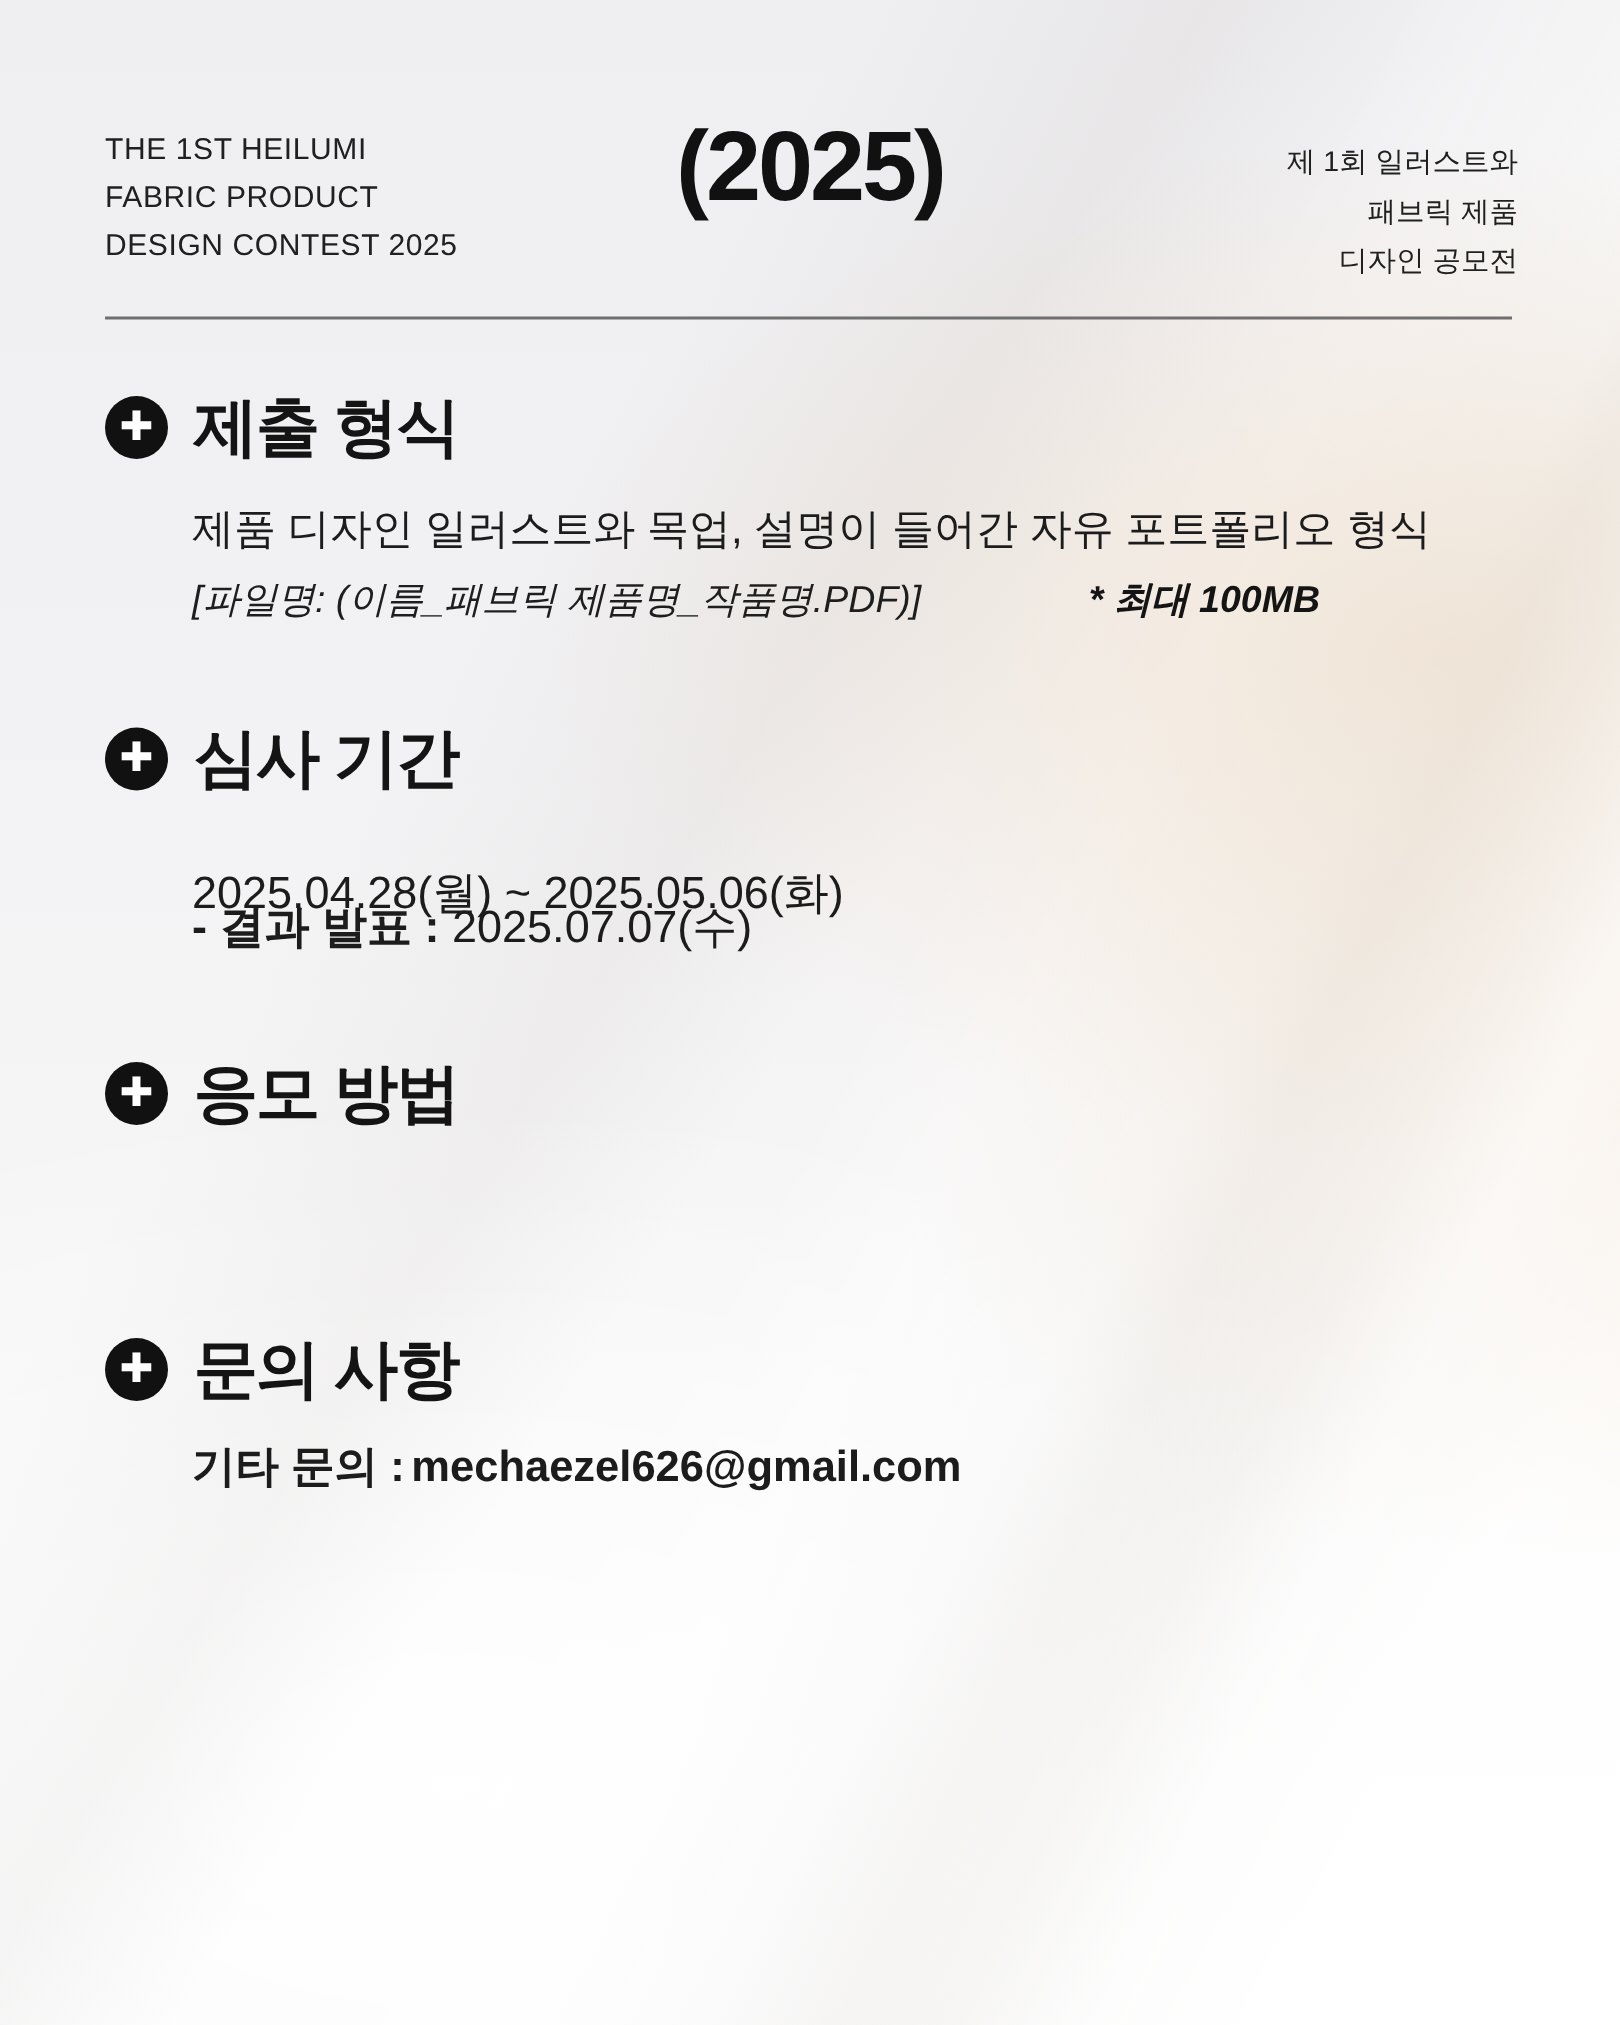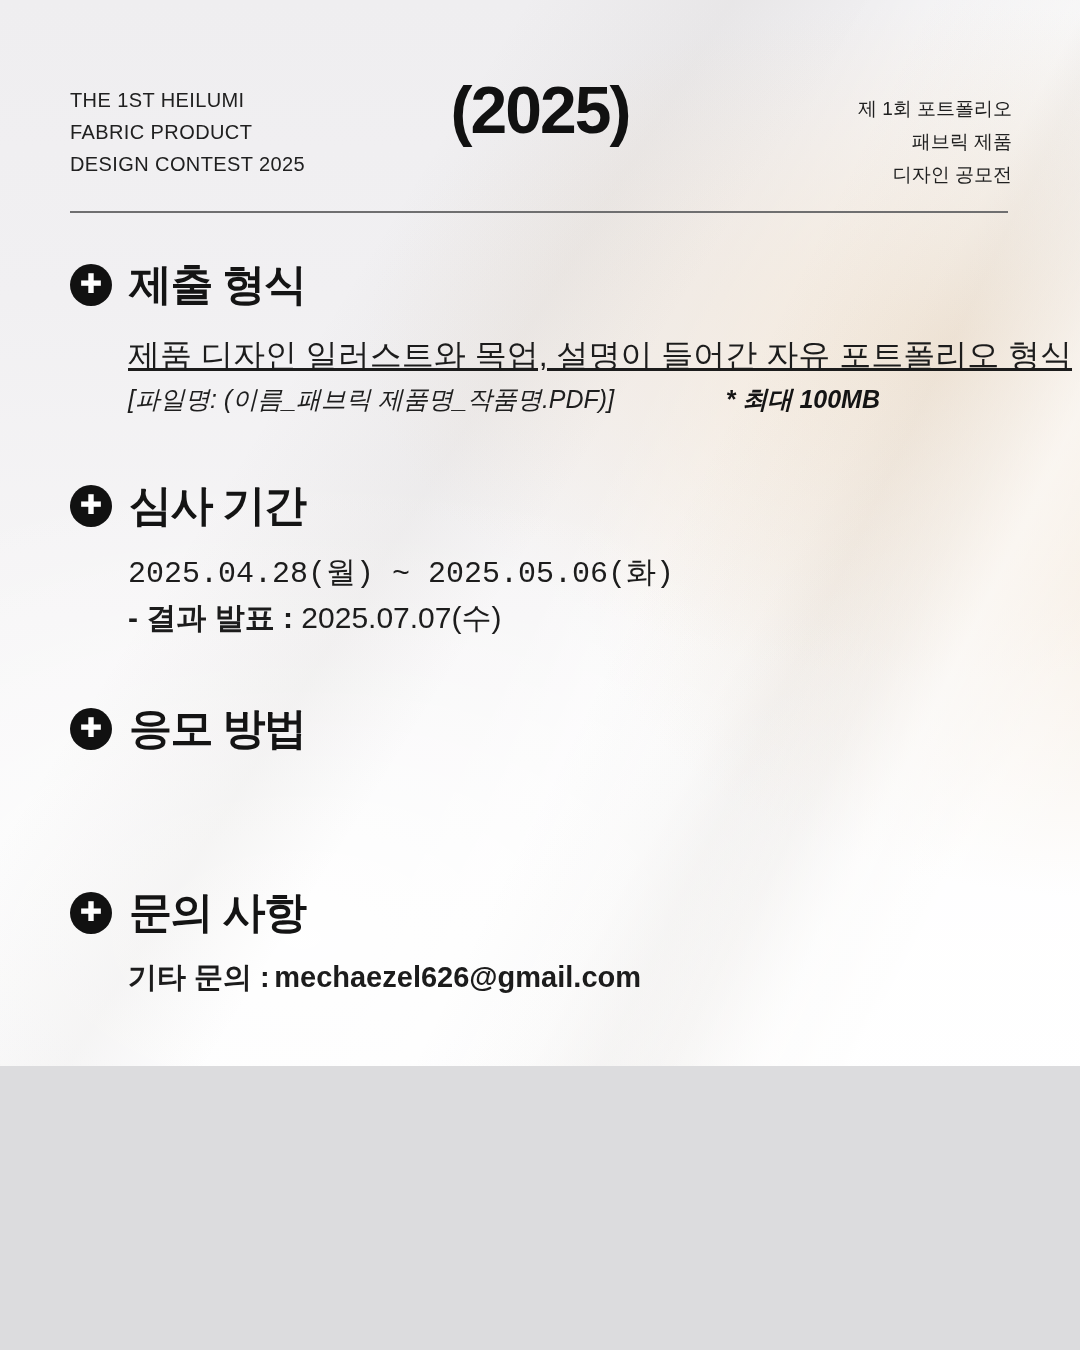--- a/index.html
+++ b/index.html
@@ -1,18 +1,18 @@
 <!DOCTYPE html>
 <html><head>
 <meta charset="utf-8">
 <style>
   html,body{margin:0;padding:0;background:#dcdcde;}
   #poster{
     position:relative;
-    width:1080px;height:1066px;
+    width:1080px;height:1350px;
     margin:0 auto;
     overflow:hidden;
     font-family:"Liberation Sans","DejaVu Sans",sans-serif;
     color:#1b1b1b;
     background:
       radial-gradient(900px 520px at 88% 32%, rgba(242,229,213,0.85), rgba(242,229,213,0) 65%),
       radial-gradient(760px 460px at 103% 54%, rgba(246,237,227,0.95), rgba(246,237,227,0) 70%),
       radial-gradient(1100px 650px at 28% 88%, rgba(255,255,255,0.92), rgba(255,255,255,0) 72%),
       linear-gradient(118deg, rgba(255,255,255,0) 52%, rgba(255,255,255,0.85) 66%, rgba(235,231,226,0.45) 75%, rgba(255,255,255,0.9) 86%),
       linear-gradient(180deg,#efeef0 0%,#f1f0f2 28%,#f6f5f6 58%,#fbfbfc 100%);
@@ -49,21 +49,21 @@
     display:flex;align-items:center;justify-content:center;
     color:#fff;font-size:27px;font-weight:800;line-height:1;flex:0 0 auto;
     padding-bottom:2px;box-sizing:border-box;
   }
   .sec-title{
     font-size:43px;font-weight:800;letter-spacing:-1.5px;color:#141414;white-space:nowrap;
   }
   .body-line{
     position:absolute;left:128px;white-space:nowrap;color:#1c1c1c;
   }
-  .fs28{font-size:32px;font-weight:500;text-decoration:underline;}
+  .fs28{font-size:28px;font-weight:500;}
   .fs30{font-size:30px;font-weight:500;}
   .filerow{width:752px;display:flex;justify-content:space-between;align-items:baseline;font-style:italic;}
   .filename{font-size:25px;font-weight:500;color:#1e1e1e;}
   .maxsize{font-size:25px;font-weight:700;color:#141414;}
   .blbl{font-weight:800;}
   .contact-label{font-weight:800;font-size:29px;}
   .contact-value{font-weight:600;font-size:29px;}
 </style>
 </head>
 <body>
@@ -72,42 +72,42 @@
 
   <div class="hdr-left">
     <div>THE 1ST HEILUMI</div>
     <div>FABRIC PRODUCT</div>
     <div>DESIGN CONTEST 2025</div>
   </div>
 
   <div class="hdr-title">(2025)</div>
 
   <div class="hdr-right">
-    <div>제 1회 포트폴리오</div>
+    <div>제 1회 일러스트와</div>
     <div>패브릭 제품</div>
     <div>디자인 공모전</div>
   </div>
 
   <div class="divider"></div>
 
   <div class="sec-head" style="top:256px;">
     <span class="plus-icon">✚</span>
     <span class="sec-title">제출 형식</span>
   </div>
   <div class="body-line fs28" style="top:334px;">제품 디자인 일러스트와 목업, 설명이 들어간 자유 포트폴리오 형식</div>
   <div class="body-line filerow" style="top:383px;">
     <span class="filename">[파일명: (이름_패브릭 제품명_작품명.PDF)]</span>
     <span class="maxsize">* 최대 100MB</span>
   </div>
 
   <div class="sec-head" style="top:477px;">
     <span class="plus-icon">✚</span>
     <span class="sec-title">심사 기간</span>
   </div>
-  <div class="body-line fs30" style="top:552px;font-family:Liberation Mono, monospace;">2025.04.28(월) ~ 2025.05.06(화)</div>
+  <div class="body-line fs30" style="top:575px;">2025.04.28(월) ~ 2025.05.06(화)</div>
   <div class="body-line fs30" style="top:598px;">
     <span class="blbl">- 결과 발표 :</span>
     <span>2025.07.07(수)</span>
   </div>
 
   <div class="sec-head" style="top:700px;">
     <span class="plus-icon">✚</span>
     <span class="sec-title">응모 방법</span>
   </div>
 

